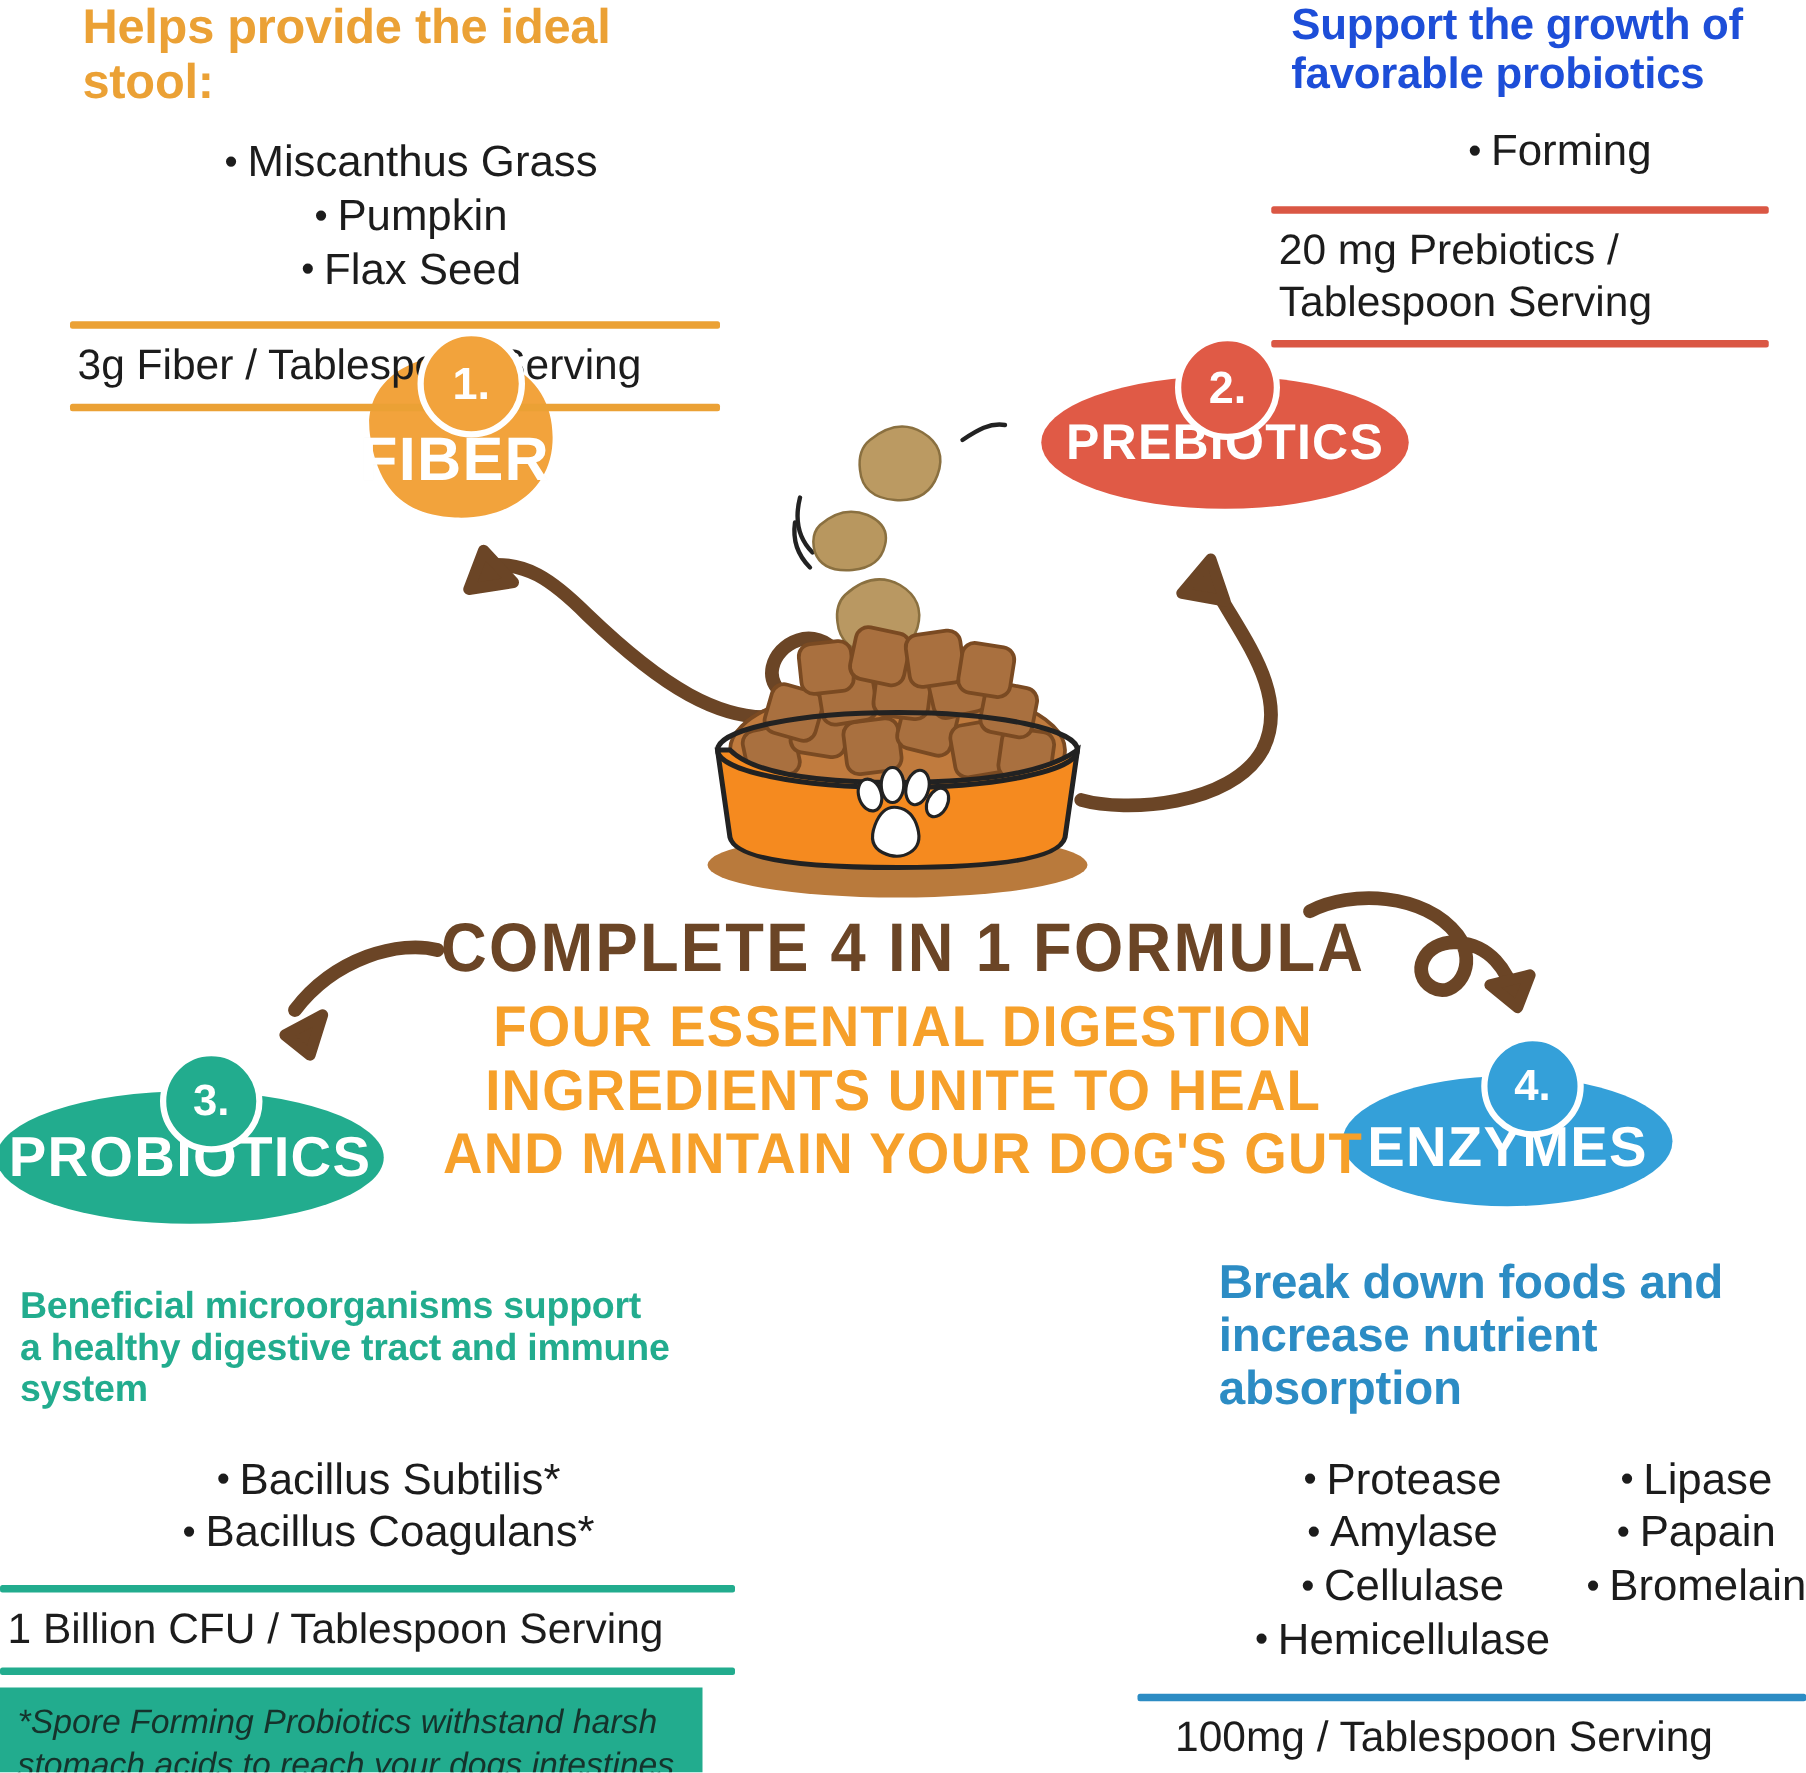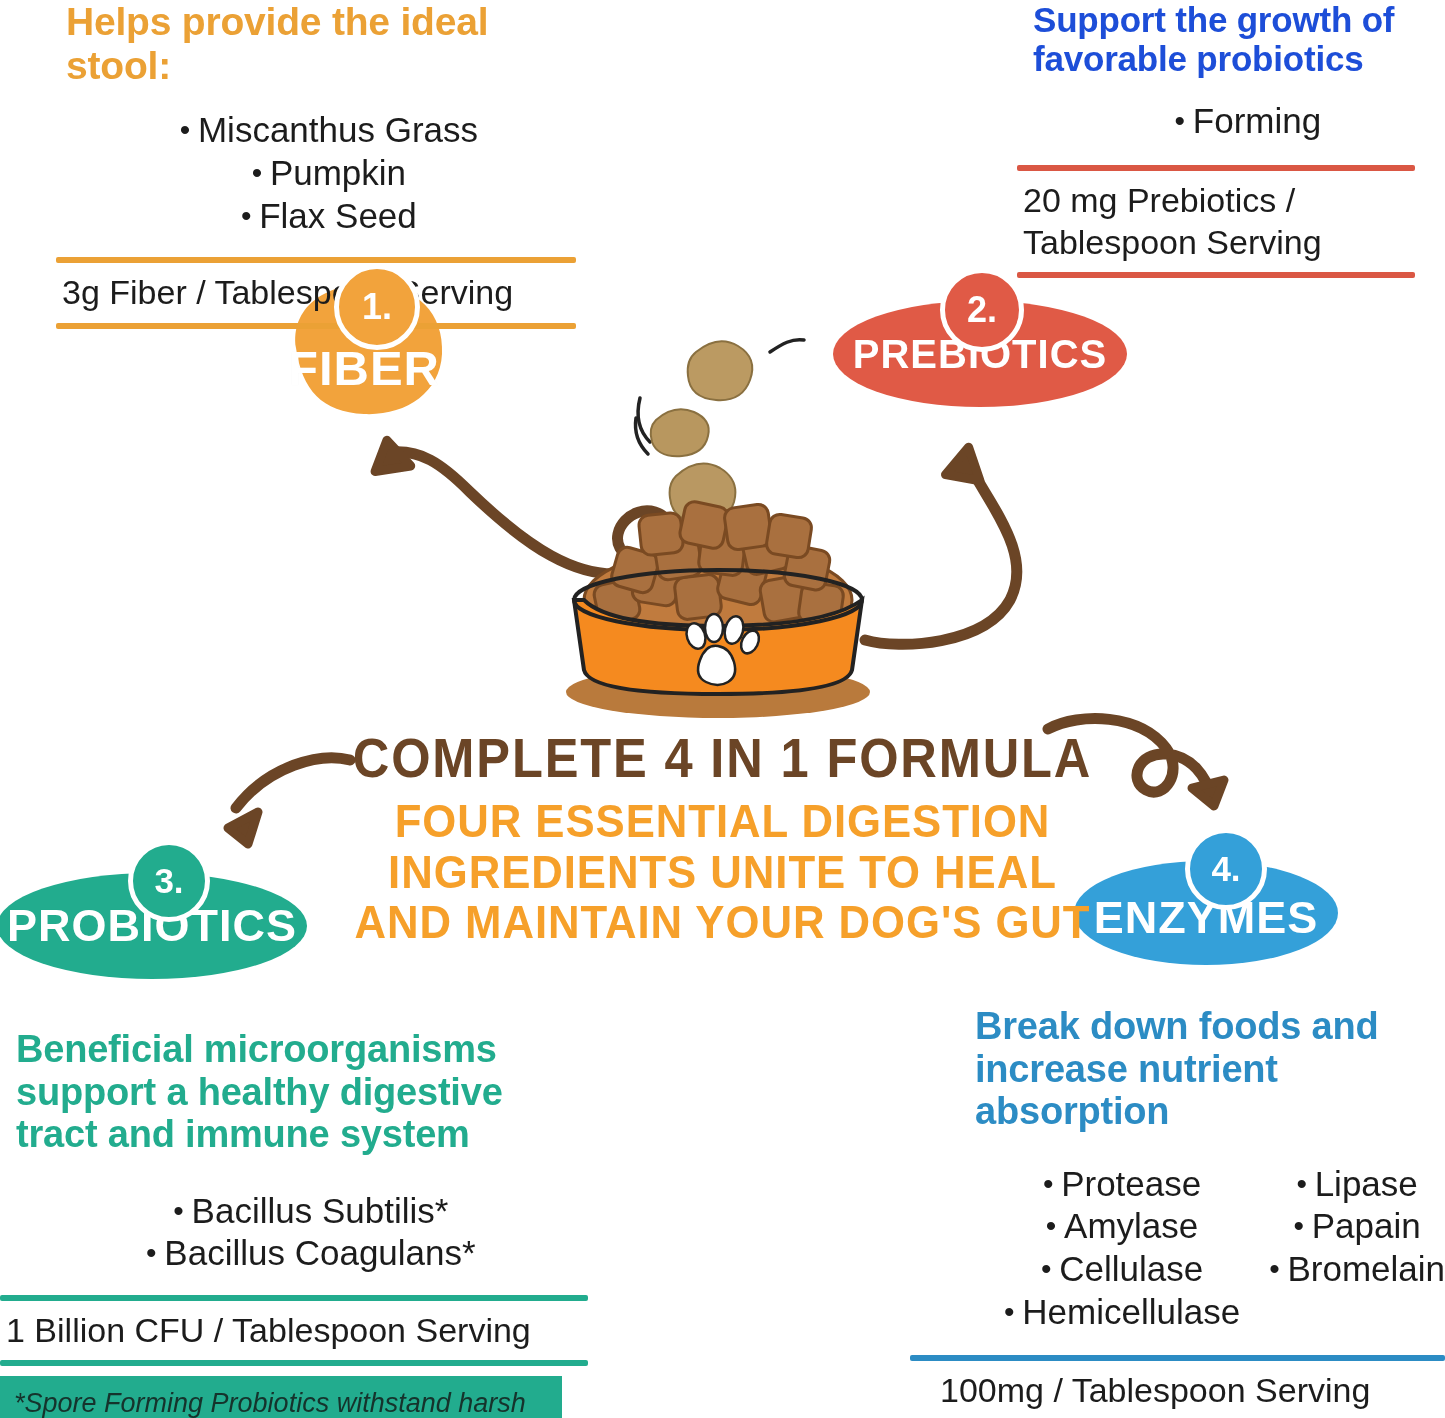--- a/index.html
+++ b/index.html
@@ -56,21 +56,21 @@
   
   .panel{position:absolute;}
 
   #fiber-panel{left:0px;   top:0px;   width:588px;}
   #preb-panel {left:1005px;top:0px;   width:440px;}
   #prob-panel {left:0px;   top:1028px;width:598px;}
   #enz-panel  {left:943px; top:1005px;width:502px;}
 
   #fiber-panel .hdr{color:#EBA135;font-size:39px;padding-left:66px;}
   #preb-panel  .hdr{color:#1d4ed8;font-size:35px;padding-left:28px;}
-  #prob-panel  .hdr{color:#22AC8E;font-size:38px;}
+  #prob-panel  .hdr{color:#22AC8E;font-size:30px;}
   #enz-panel   .hdr{color:#2C8CC4;font-size:38px;}
 
   #fiber-panel .bullets{margin-top:22px;padding-left:62px;}
   #preb-panel  .bullets{margin-top:22px;padding-left:38px;}
   #prob-panel  .bullets{margin-top:34px;padding-left:16px;}
 
   .two-col{
     display:flex;
     margin-top:30px;
     padding-left:32px;

